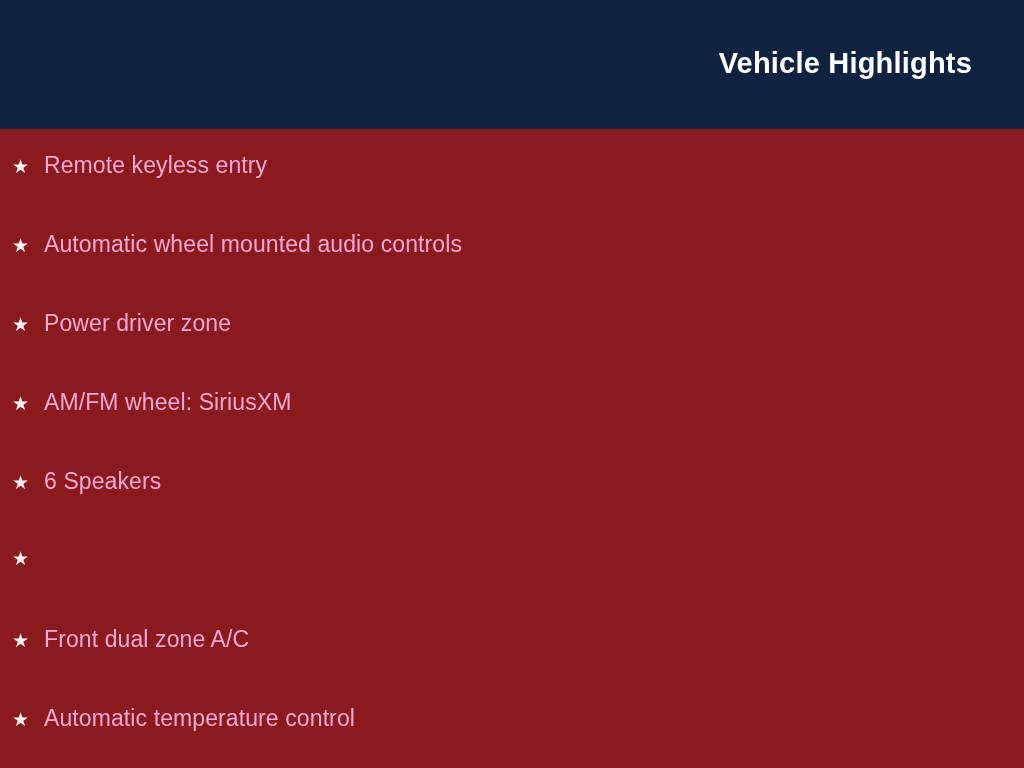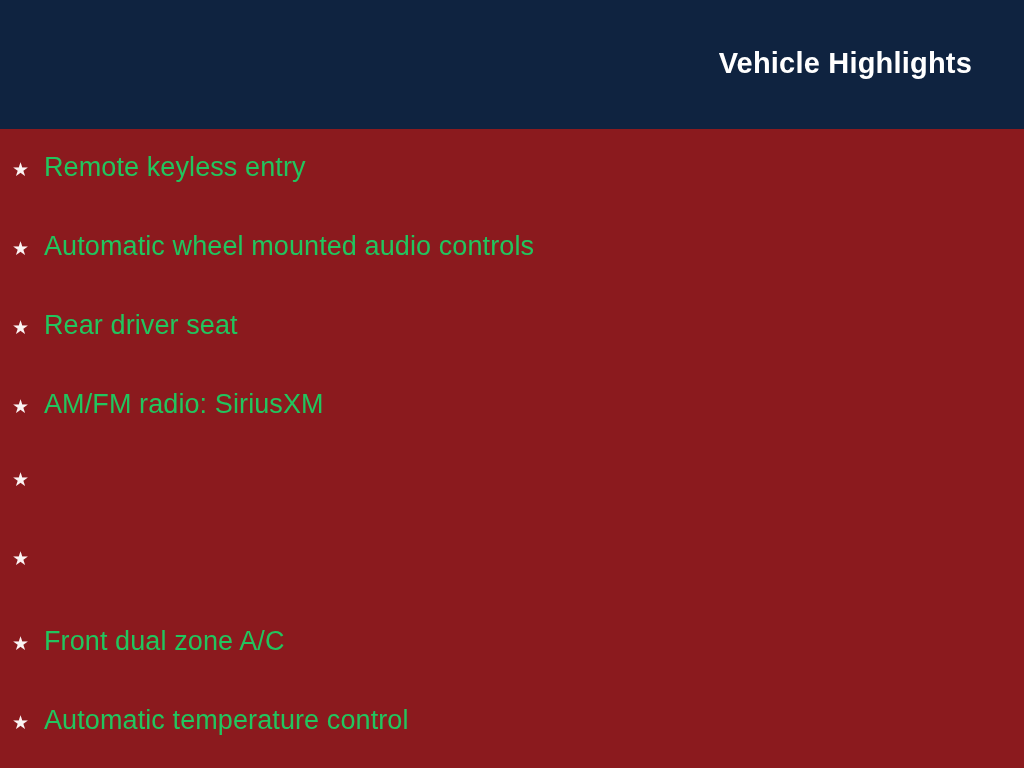--- a/index.html
+++ b/index.html
@@ -56,22 +56,22 @@
   }
   .bullet-star {
     flex: 0 0 auto;
     width: 32px;
     color: #FBF3F3;
     font-size: 19px;
     line-height: 1;
     text-align: left;
   }
   .highlight-label {
-    color: #22c55e;
-    font-size: 27px;
+    color: #f9a8d4;
+    font-size: 23px;
     line-height: 1;
     letter-spacing: 0.1px;
     white-space: nowrap;
   }
 </style>
 </head>
 <body>
 
 <div id="slide">
 
@@ -86,30 +86,31 @@
       <span class="highlight-label">Remote keyless entry</span>
     </li>
 
     <li class="highlight-item">
       <span class="bullet-star">★</span>
       <span class="highlight-label">Automatic wheel mounted audio controls</span>
     </li>
 
     <li class="highlight-item">
       <span class="bullet-star">★</span>
-      <span class="highlight-label">Rear driver seat</span>
+      <span class="highlight-label">Power driver zone</span>
     </li>
 
     <li class="highlight-item">
       <span class="bullet-star">★</span>
-      <span class="highlight-label">AM/FM radio: SiriusXM</span>
+      <span class="highlight-label">AM/FM wheel: SiriusXM</span>
     </li>
 
     <li class="highlight-item">
       <span class="bullet-star">★</span>
+      <span class="highlight-label">6 Speakers</span>
     </li>
 
     <li class="highlight-item">
       <span class="bullet-star">★</span>
     </li>
 
     <li class="highlight-item">
       <span class="bullet-star">★</span>
       <span class="highlight-label">Front dual zone A/C</span>
     </li>

